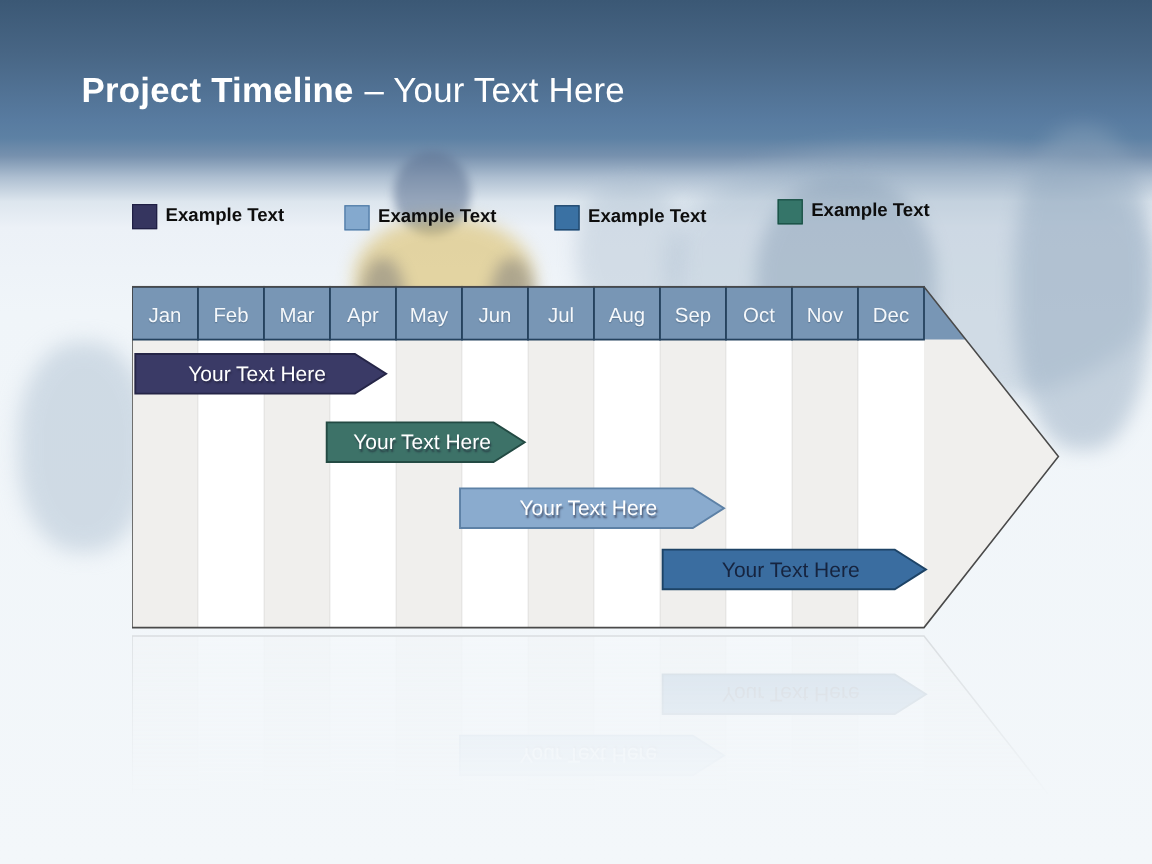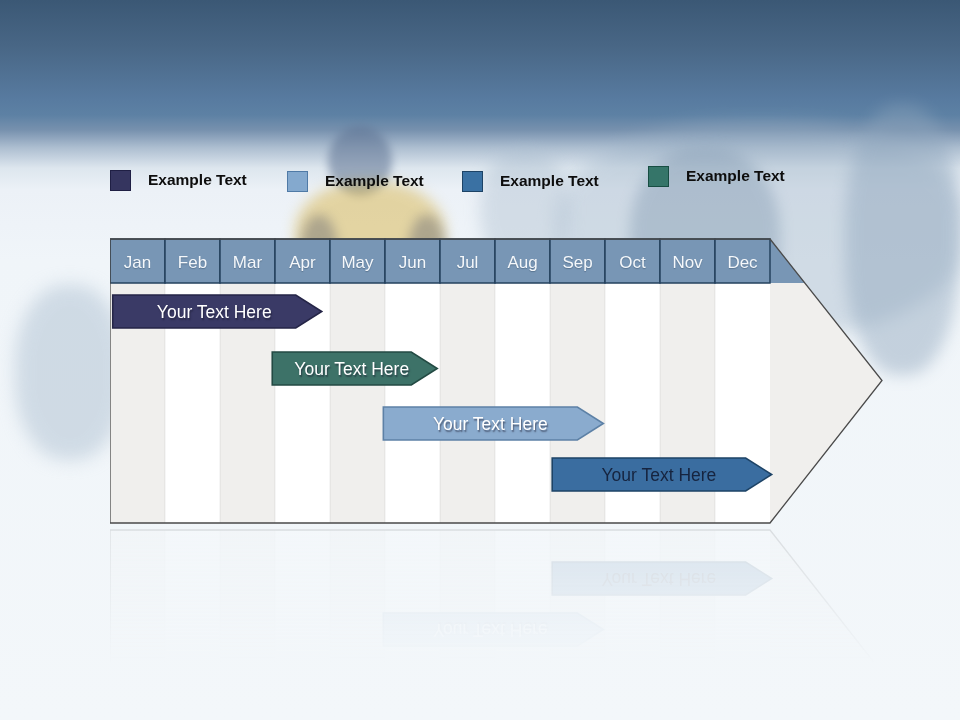--- a/index.html
+++ b/index.html
@@ -27,21 +27,21 @@
   .stripe-l      { left:300px; top:215px; width:38px;  height:85px;  background:#4a4f66; opacity:.35; filter:blur(6px); }
   .stripe-r      { left:408px; top:215px; width:38px;  height:85px;  background:#4a4f66; opacity:.35; filter:blur(6px); }
   .sled          { left:345px; top:298px; width:180px; height:55px;  background:#e0c060; opacity:.4;  filter:blur(9px); border-radius:50%; }
 
   .title { position:absolute; left:68px; top:60px; z-index:2; color:#ffffff;
            font-size:29px; letter-spacing:.2px; white-space:nowrap; }
   .title .t-bold { font-weight:700; margin-right:9px; }
   .title .t-reg  { font-weight:400; }
 
   .legend { position:absolute; inset:0; z-index:2; }
-  .legend-item { position:absolute; display:flex; align-items:center; gap:17px; height:22px; }
+  .legend-item { position:absolute; display:flex; align-items:center; gap:7px; height:22px; }
   .legend-swatch { width:21px; height:21px; border:1.5px solid #000; flex:0 0 auto; }
   .legend-label { font-size:15.5px; font-weight:700; color:#0d0d0d; white-space:nowrap; }
 
   .chart-pos { position:absolute; left:110px; top:238px; width:780px; height:288px; z-index:2;text-decoration:underline; }
   .chart { position:relative; width:780px; height:288px; }
   svg text { font-family:"Liberation Sans", sans-serif; }
   .month-label { text-shadow:0 1px 1px rgba(20,40,60,.3); }
   .bar-label.light { text-shadow:1px 2px 1.5px rgba(25,25,45,.55); }
 
   .reflection { position:absolute; left:110px; top:527px; width:780px; height:288px; z-index:1;
@@ -60,20 +60,23 @@
     <div class="blob trees-right-c"></div>
     <div class="blob trees-right-d"></div>
     <div class="blob tree-left"></div>
     <div class="blob helmet"></div>
     <div class="blob jacket"></div>
     <div class="blob stripe-l"></div>
     <div class="blob stripe-r"></div>
     <div class="blob sled"></div>
   </div>
 
+  <div class="title">
+    <span class="t-bold">Project Timeline</span><span class="t-reg">– Your Text Here</span>
+  </div>
 
   <div class="legend">
     <div class="legend-item" style="left:110px; top:169px;">
       <span class="legend-swatch" style="background: rgb(53, 53, 95); border-color: rgb(31, 31, 68);"></span>
       <span class="legend-label">Example Text</span>
     </div>
     <div class="legend-item" style="left:287px; top:170px;">
       <span class="legend-swatch" style="background: rgb(132, 169, 206); border-color: rgb(79, 122, 166);"></span>
       <span class="legend-label">Example Text</span>
     </div>

